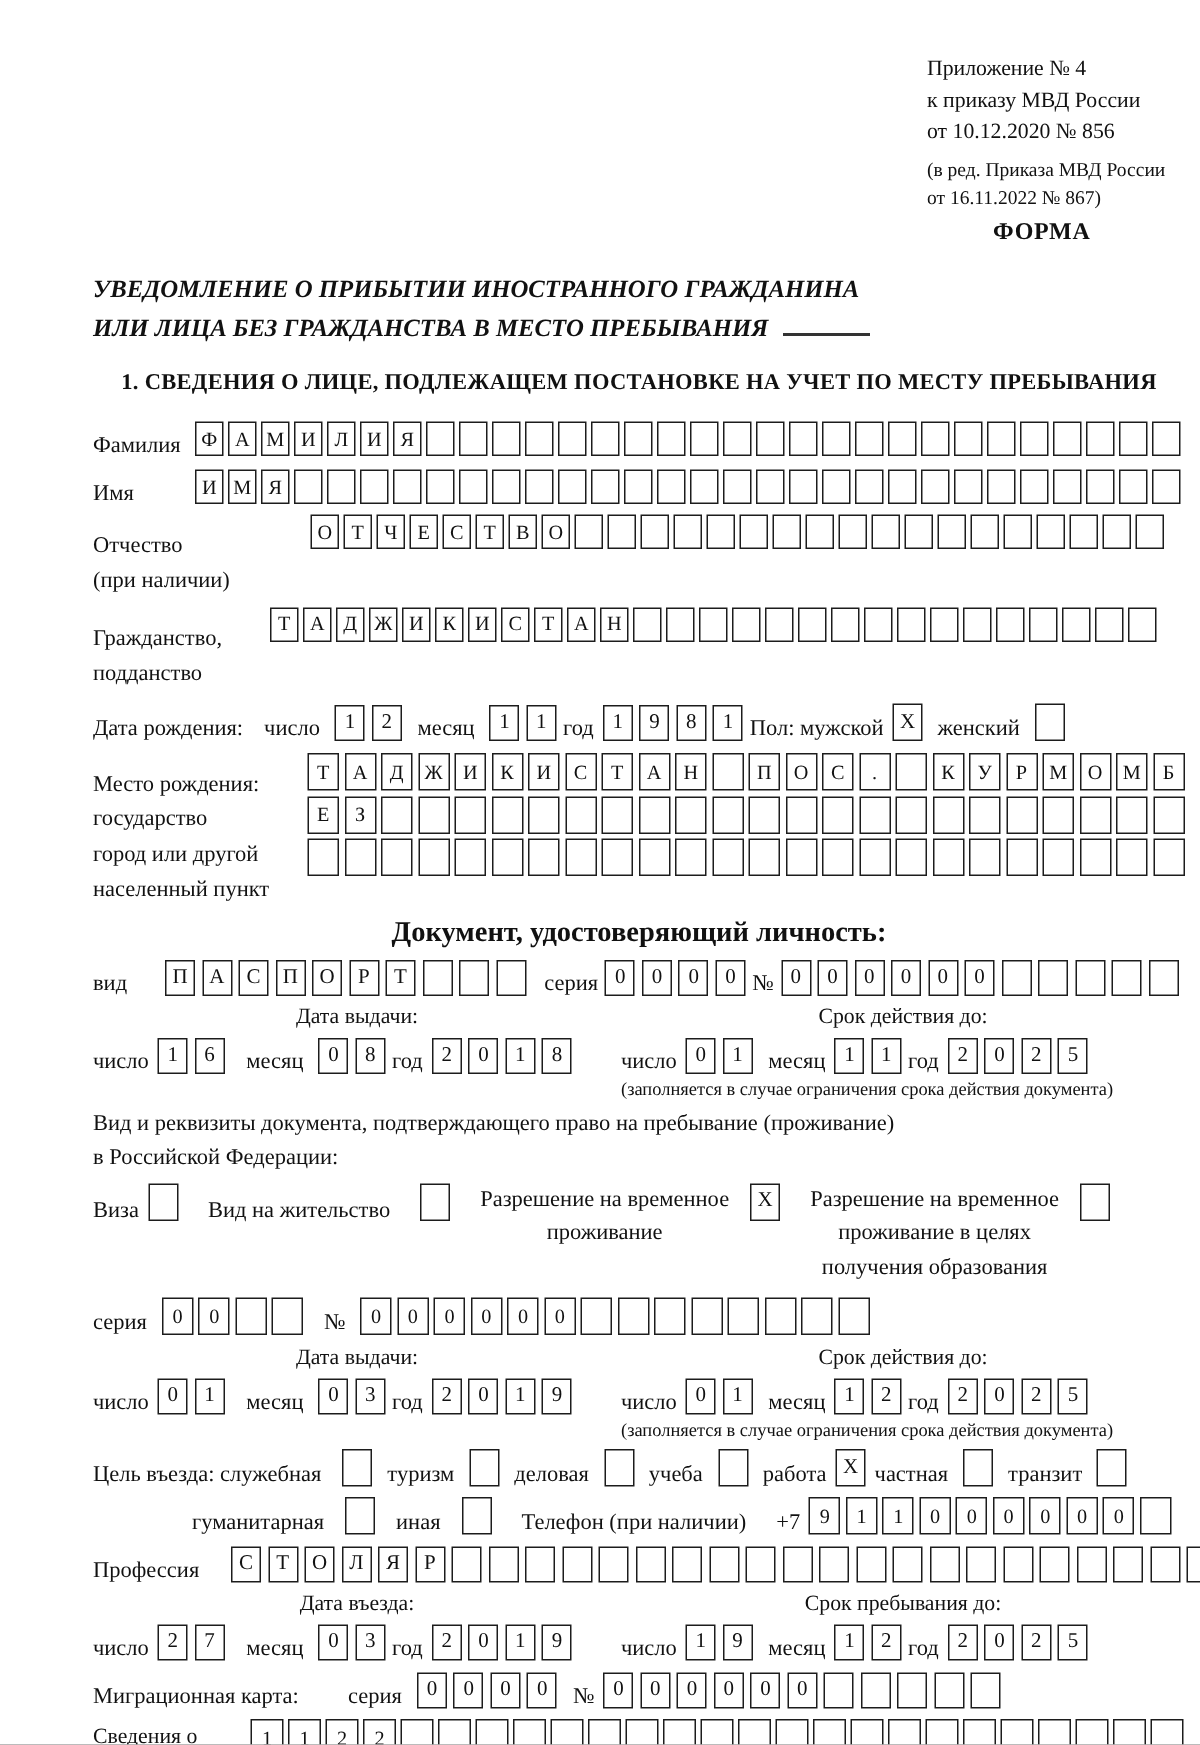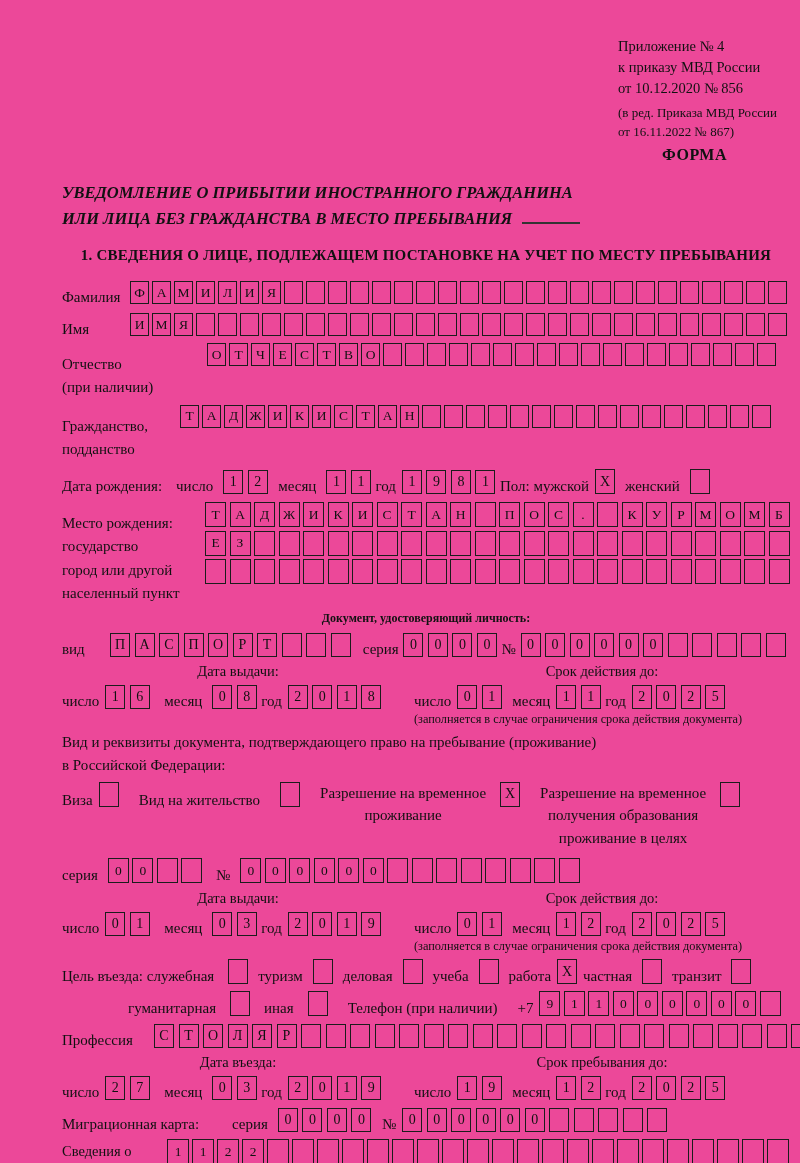--- a/index.html
+++ b/index.html
@@ -1,16 +1,16 @@
 <!DOCTYPE html>
 <html><head>
 <meta charset="utf-8">
 <style>
   html,body{margin:0;padding:0;background:#888;}
-  .page{position:relative;width:800px;height:1163px;margin:0 auto;background:#ec4899;
+  .page{position:relative;width:800px;height:1163px;margin:0 auto;background:#ffffff;
         font-family:"Liberation Serif","DejaVu Serif",serif;color:#111;font-size:15px;
         overflow:hidden;}
   .hdr{position:absolute;left:618px;top:36px;line-height:1.45;font-size:14.5px;}
   .hdr .sub{font-size:13px;margin-top:5px;line-height:1.45;}
   .forma{position:absolute;left:662px;top:146px;font-weight:bold;font-size:16px;letter-spacing:.5px;}
   .main{padding:180px 10px 0 62px;}
   .title{text-align:left;font-weight:bold;font-size:16.5px;line-height:1.55;font-style:italic;}
   .blank{display:inline-block;width:58px;border-bottom:2px solid #333;height:14px;margin-left:10px;}
   .sect{text-align:center;font-weight:bold;font-size:15px;margin-top:16px;letter-spacing:.2px;}
   .frow{display:flex;align-items:center;margin-bottom:5px;}
@@ -18,21 +18,21 @@
   .lab{flex:0 0 auto;margin-top:10px;}
   .cells{display:inline-flex;flex:0 0 auto;}
   .cell{display:inline-flex;align-items:center;justify-content:center;box-sizing:border-box;
         border:1.7px solid #1c1c1c;width:19px;height:23px;margin-right:3px;font-size:13.5px;}
   .cell--w{width:21px;height:25px;margin-right:3.5px;}
   .cell--x{width:22px;height:26px;margin-right:3px;}
   .cell--d{width:20px;height:24px;margin-right:4.5px;font-size:14px;}
   .cell--cb{width:20px;height:25px;margin-right:0;font-size:14px;}
   .ml2{line-height:1.5;text-align:center;}
   .gap6{width:6px;}.gap10{width:10px;}.gap14{width:14px;}.gap20{width:20px;}
-  .dochead{text-align:center;font-weight:bold;font-size:12px;margin:6px 0 5px 0;}
+  .dochead{text-align:center;font-weight:bold;font-size:19px;margin:6px 0 5px 0;}
   .dates{display:flex;margin-bottom:4px;}
   .dleft{flex:0 0 352px;}
   .dright{flex:1 1 auto;}
   .dhead{text-align:center;font-size:14.5px;margin-bottom:3px;}
   .drow{display:flex;align-items:center;}
   .dnote{font-size:12.3px;margin-top:2px;white-space:nowrap;}
   .plain{line-height:1.55;}
   .leglabel{flex:0 0 105px;line-height:1.75;font-size:14.5px;}
   .cellrow{display:flex;margin-bottom:3.5px;}
 </style>
@@ -449,22 +449,22 @@
         <div>Разрешение на временное</div>
         <div>проживание</div>
       </span>
       <span class="gap14"></span>
       <span class="cells">
           <span class="cell cell--cb">X</span>
         </span>
       <span class="gap20"></span>
       <span class="ml2">
         <div>Разрешение на временное</div>
+        <div>проживание в целях</div>
         <div>получения образования</div>
-        <div>проживание в целях</div>
       </span>
       <span class="gap14"></span>
       <span class="cells">
           <span class="cell cell--cb"></span>
         </span>
     </div>
 
     <div class="frow" style="margin-bottom:6px;">
       <span class="lab">серия</span>
         <span class="gap10"></span>

